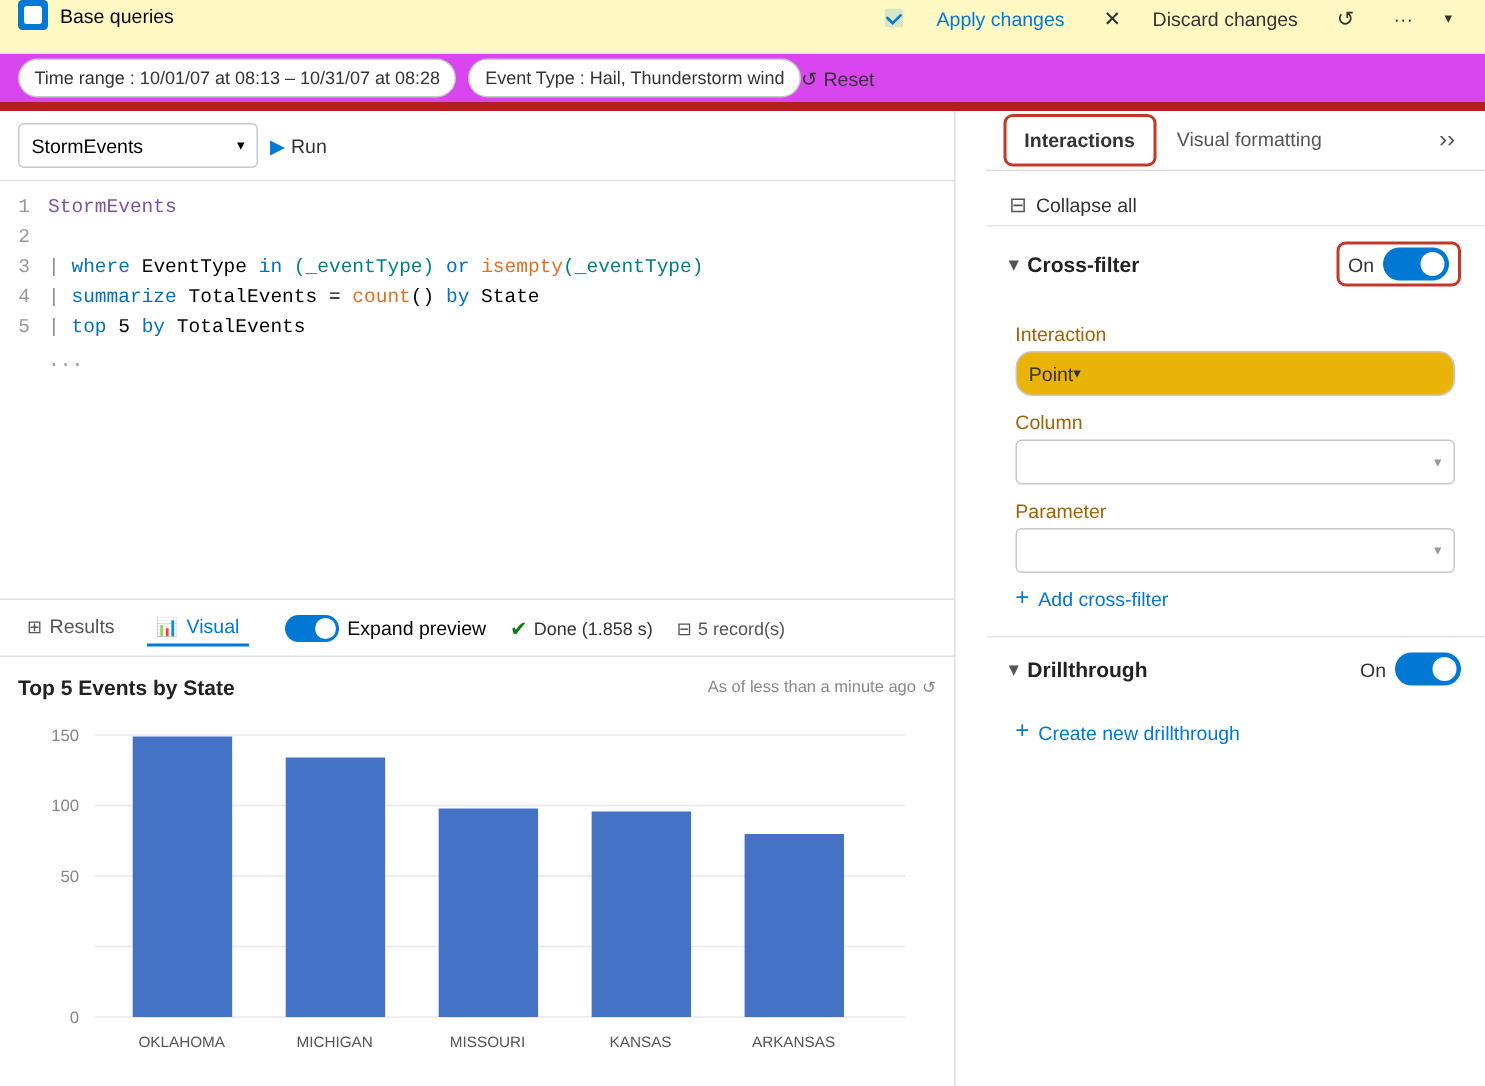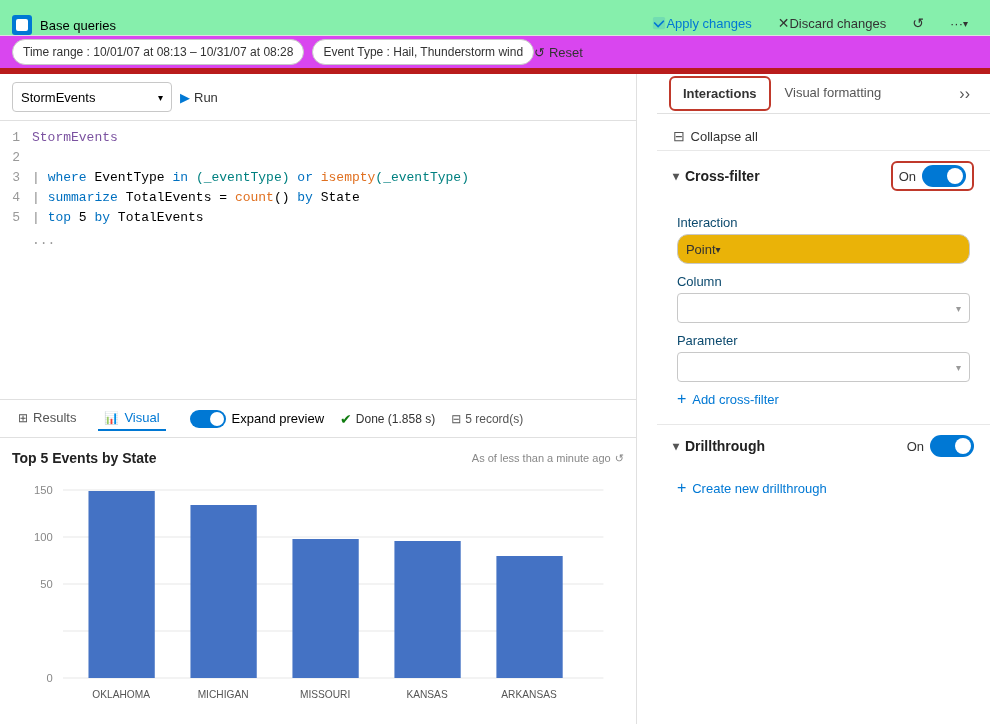--- a/index.html
+++ b/index.html
@@ -1,28 +1,28 @@
 <!DOCTYPE html>
 <html><head>
   <meta charset="utf-8">
   <style>
     * { box-sizing: border-box; margin: 0; padding: 0; }
     body { font-family: 'Segoe UI', sans-serif; font-size: 13px; background: #fff; width: 990px; height: 724px; overflow: hidden; }
 
     
     .top-bar {
-      display: flex; align-items: flex-end; justify-content: space-between;
+      display: flex; align-items: flex-start; justify-content: space-between;
       height: 36px; padding: 0 12px; border-bottom: 1px solid #e0e0e0;
-      background: #86efac;
+      background: #fef9c3;
     }
     .top-bar-left { display: flex; align-items: center; gap: 8px; }
     .app-icon { width: 20px; height: 20px; background: #0078d4; border-radius: 3px; display: flex; align-items: center; justify-content: center; }
     .app-icon-inner { width: 12px; height: 12px; background: #fff; border-radius: 2px; }
     .top-bar-right { display: flex; align-items: center; gap: 6px; }
-    .top-btn { display: flex; align-items: center; gap: 0; padding: 4px 10px; border: none; background: none; cursor: pointer; font-size: 13px; color: #333; border-radius: 4px; }
+    .top-btn { display: flex; align-items: center; gap: 21px; padding: 4px 10px; border: none; background: none; cursor: pointer; font-size: 13px; color: #333; border-radius: 4px; }
     .top-btn.primary { color: #0078d4; }
     .top-btn svg { width: 14px; height: 14px; }
 
     
     .filter-bar {
       display: flex; align-items: center; justify-content: flex-start;
       height: 38px; padding: 0 12px; border-bottom: 6px solid #b91c1c;
       background: #d946ef;
     }
     .filter-tags { display: flex; gap: 8px; }
@@ -116,21 +116,21 @@
     .section-body { padding: 4px 20px 12px 20px; }
 
     
     .toggle-on-off { display: flex; align-items: center; gap: 6px; }
     .toggle-label { font-size: 13px; color: #333; }
     .toggle-big { width: 44px; height: 22px; border-radius: 11px; background: #0078d4; position: relative; cursor: pointer; }
     .toggle-big-knob { position: absolute; right: 3px; top: 3px; width: 16px; height: 16px; border-radius: 50%; background: #fff; }
     .red-border { border: 2px solid #c0392b; border-radius: 6px; }
 
     
-    .field-label { font-size: 13px; color: #0c4a6e; margin-bottom: 4px; margin-top: 10px; }
+    .field-label { font-size: 13px; color: #a16207; margin-bottom: 4px; margin-top: 10px; }
     .field-select {
       display: flex; align-items: center; 
       width: 100%; height: 30px; padding: 0 8px; border: 1px solid #c8c8c8;
       border-radius: 11px; font-size: 13px; cursor: pointer; background: #eab308; color: #333;
     }
     .field-select-empty {
       display: flex; align-items: center; justify-content: space-between;
       width: 100%; height: 30px; padding: 0 8px; border: 1px solid #c8c8c8;
       border-radius: 4px; font-size: 13px; cursor: pointer; background: #fff; color: #999;
     }

